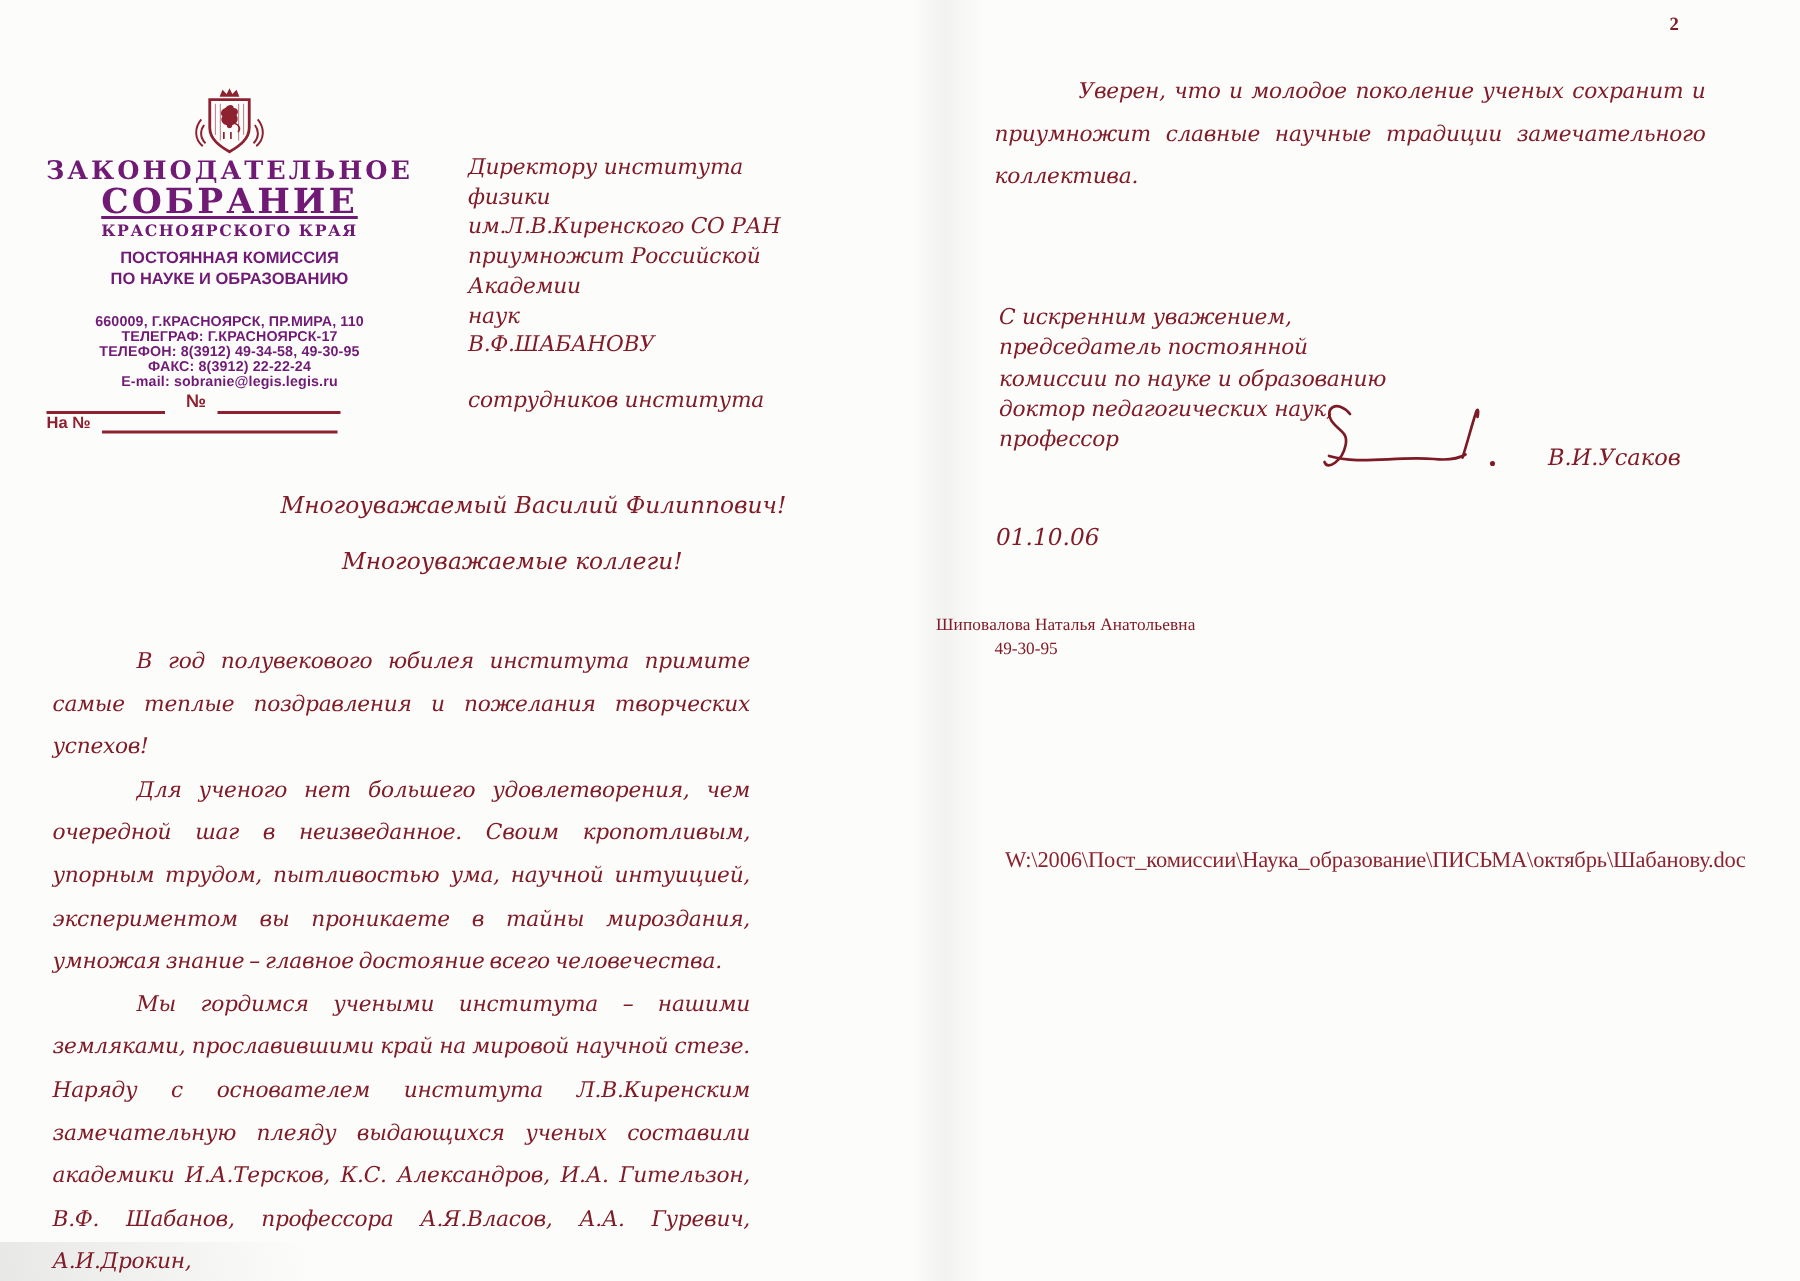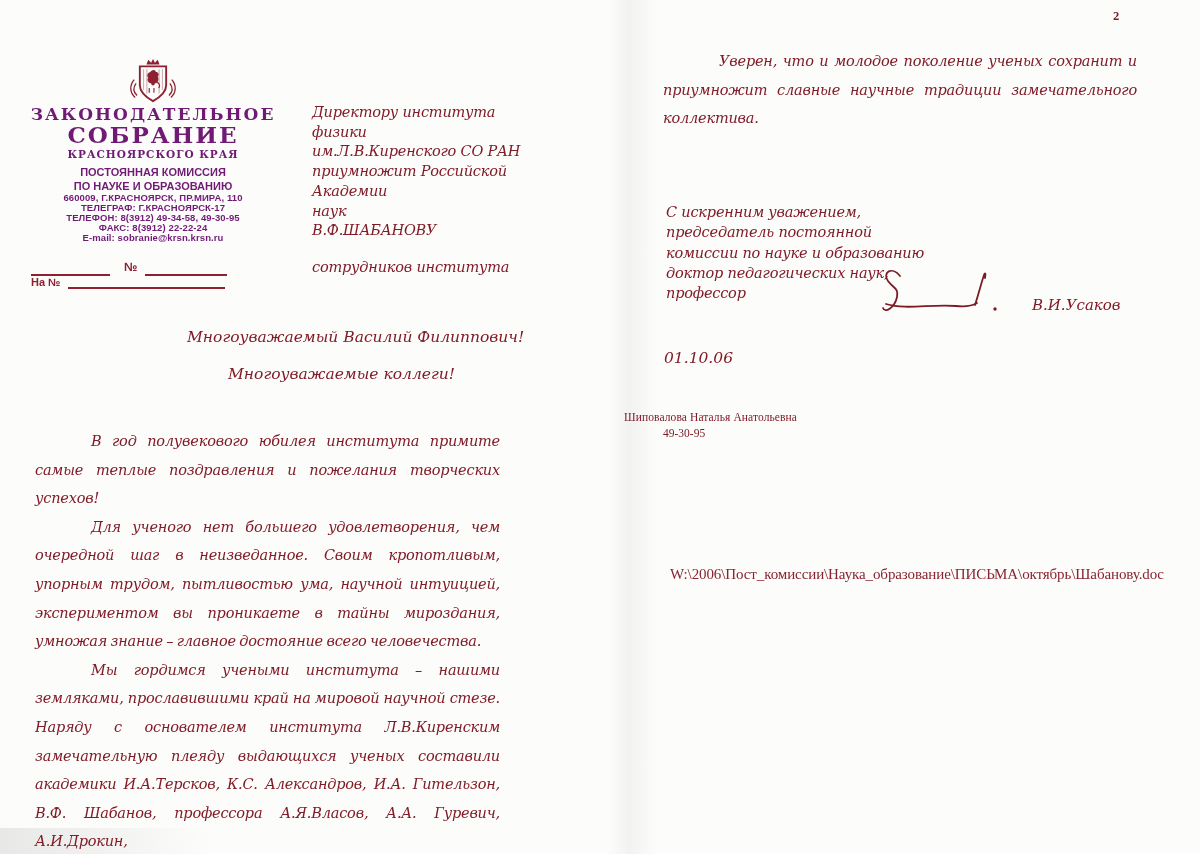--- a/index.html
+++ b/index.html
@@ -20,25 +20,25 @@
     background:linear-gradient(80deg, rgba(150,150,150,0.20), rgba(255,255,255,0) 55%);
   }
 
   
   .letterhead {
     position:absolute; left:22px; top:57px; width:262px;
     text-align:center; color:#701a75;
   }
   .emblem { display:block; margin:0 auto 2px auto; width:58px; height:47px; }
   .org1 { font-size:17px; font-weight:bold; letter-spacing:2px; line-height:17px; }
-  .org2 { font-size:23px; font-weight:bold; letter-spacing:2px; line-height:23px; }
+  .org2 { font-size:23px; font-weight:bold; letter-spacing:2px; line-height:23px;text-decoration:underline; }
   .org3 { font-size:10.5px; font-weight:bold; letter-spacing:1px; line-height:13px; margin-top:2px; }
   .comm { font-family:"Liberation Sans", sans-serif; font-size:11px; font-weight:bold; line-height:13px; margin-top:1px; }
   .comm.first { margin-top:5px; }
-  .addrblock { }
+  .addrblock { margin-top:17px; }
   .addr { font-family:"Liberation Sans", sans-serif; font-size:9.5px; font-weight:bold; line-height:10px; letter-spacing:0.1px; }
 
   .refline { position:absolute; height:2px; background:#8e2130; }
   .refline.l1 { left:31px; top:274px; width:79px; }
   .refline.l2 { left:145px; top:274px; width:82px; }
   .refline.l3 { left:68px; top:287px; width:157px; }
   .ref-no  { position:absolute; left:124px; top:260px; font-family:"Liberation Sans", sans-serif; font-size:12px; font-weight:bold; color:#8e2130; }
   .ref-on  { position:absolute; left:31px; top:276px; font-family:"Liberation Sans", sans-serif; font-size:11px; font-weight:bold; color:#8e2130; }
 
   
@@ -93,21 +93,21 @@
     <div class="org1">ЗАКОНОДАТЕЛЬНОЕ</div>
     <div class="org2">СОБРАНИЕ</div>
     <div class="org3">КРАСНОЯРСКОГО КРАЯ</div>
     <div class="comm first">ПОСТОЯННАЯ КОМИССИЯ</div>
     <div class="comm">ПО  НАУКЕ И ОБРАЗОВАНИЮ</div>
     <div class="addrblock">
       <div class="addr">660009, Г.КРАСНОЯРСК, ПР.МИРА, 110</div>
       <div class="addr">ТЕЛЕГРАФ: Г.КРАСНОЯРСК-17</div>
       <div class="addr">ТЕЛЕФОН: 8(3912) 49-34-58, 49-30-95</div>
       <div class="addr">ФАКС: 8(3912) 22-22-24</div>
-      <div class="addr">E-mail: sobranie@krsn.krsn.ru</div>
+      <div class="addr">E-mail: sobranie@legis.legis.ru</div>
     </div>
   </div>
 
   <div class="refline l1"></div>
   <div class="ref-no">№</div>
   <div class="refline l2"></div>
   <div class="ref-on">На №</div>
   <div class="refline l3"></div>
 
   <div class="recipient">

